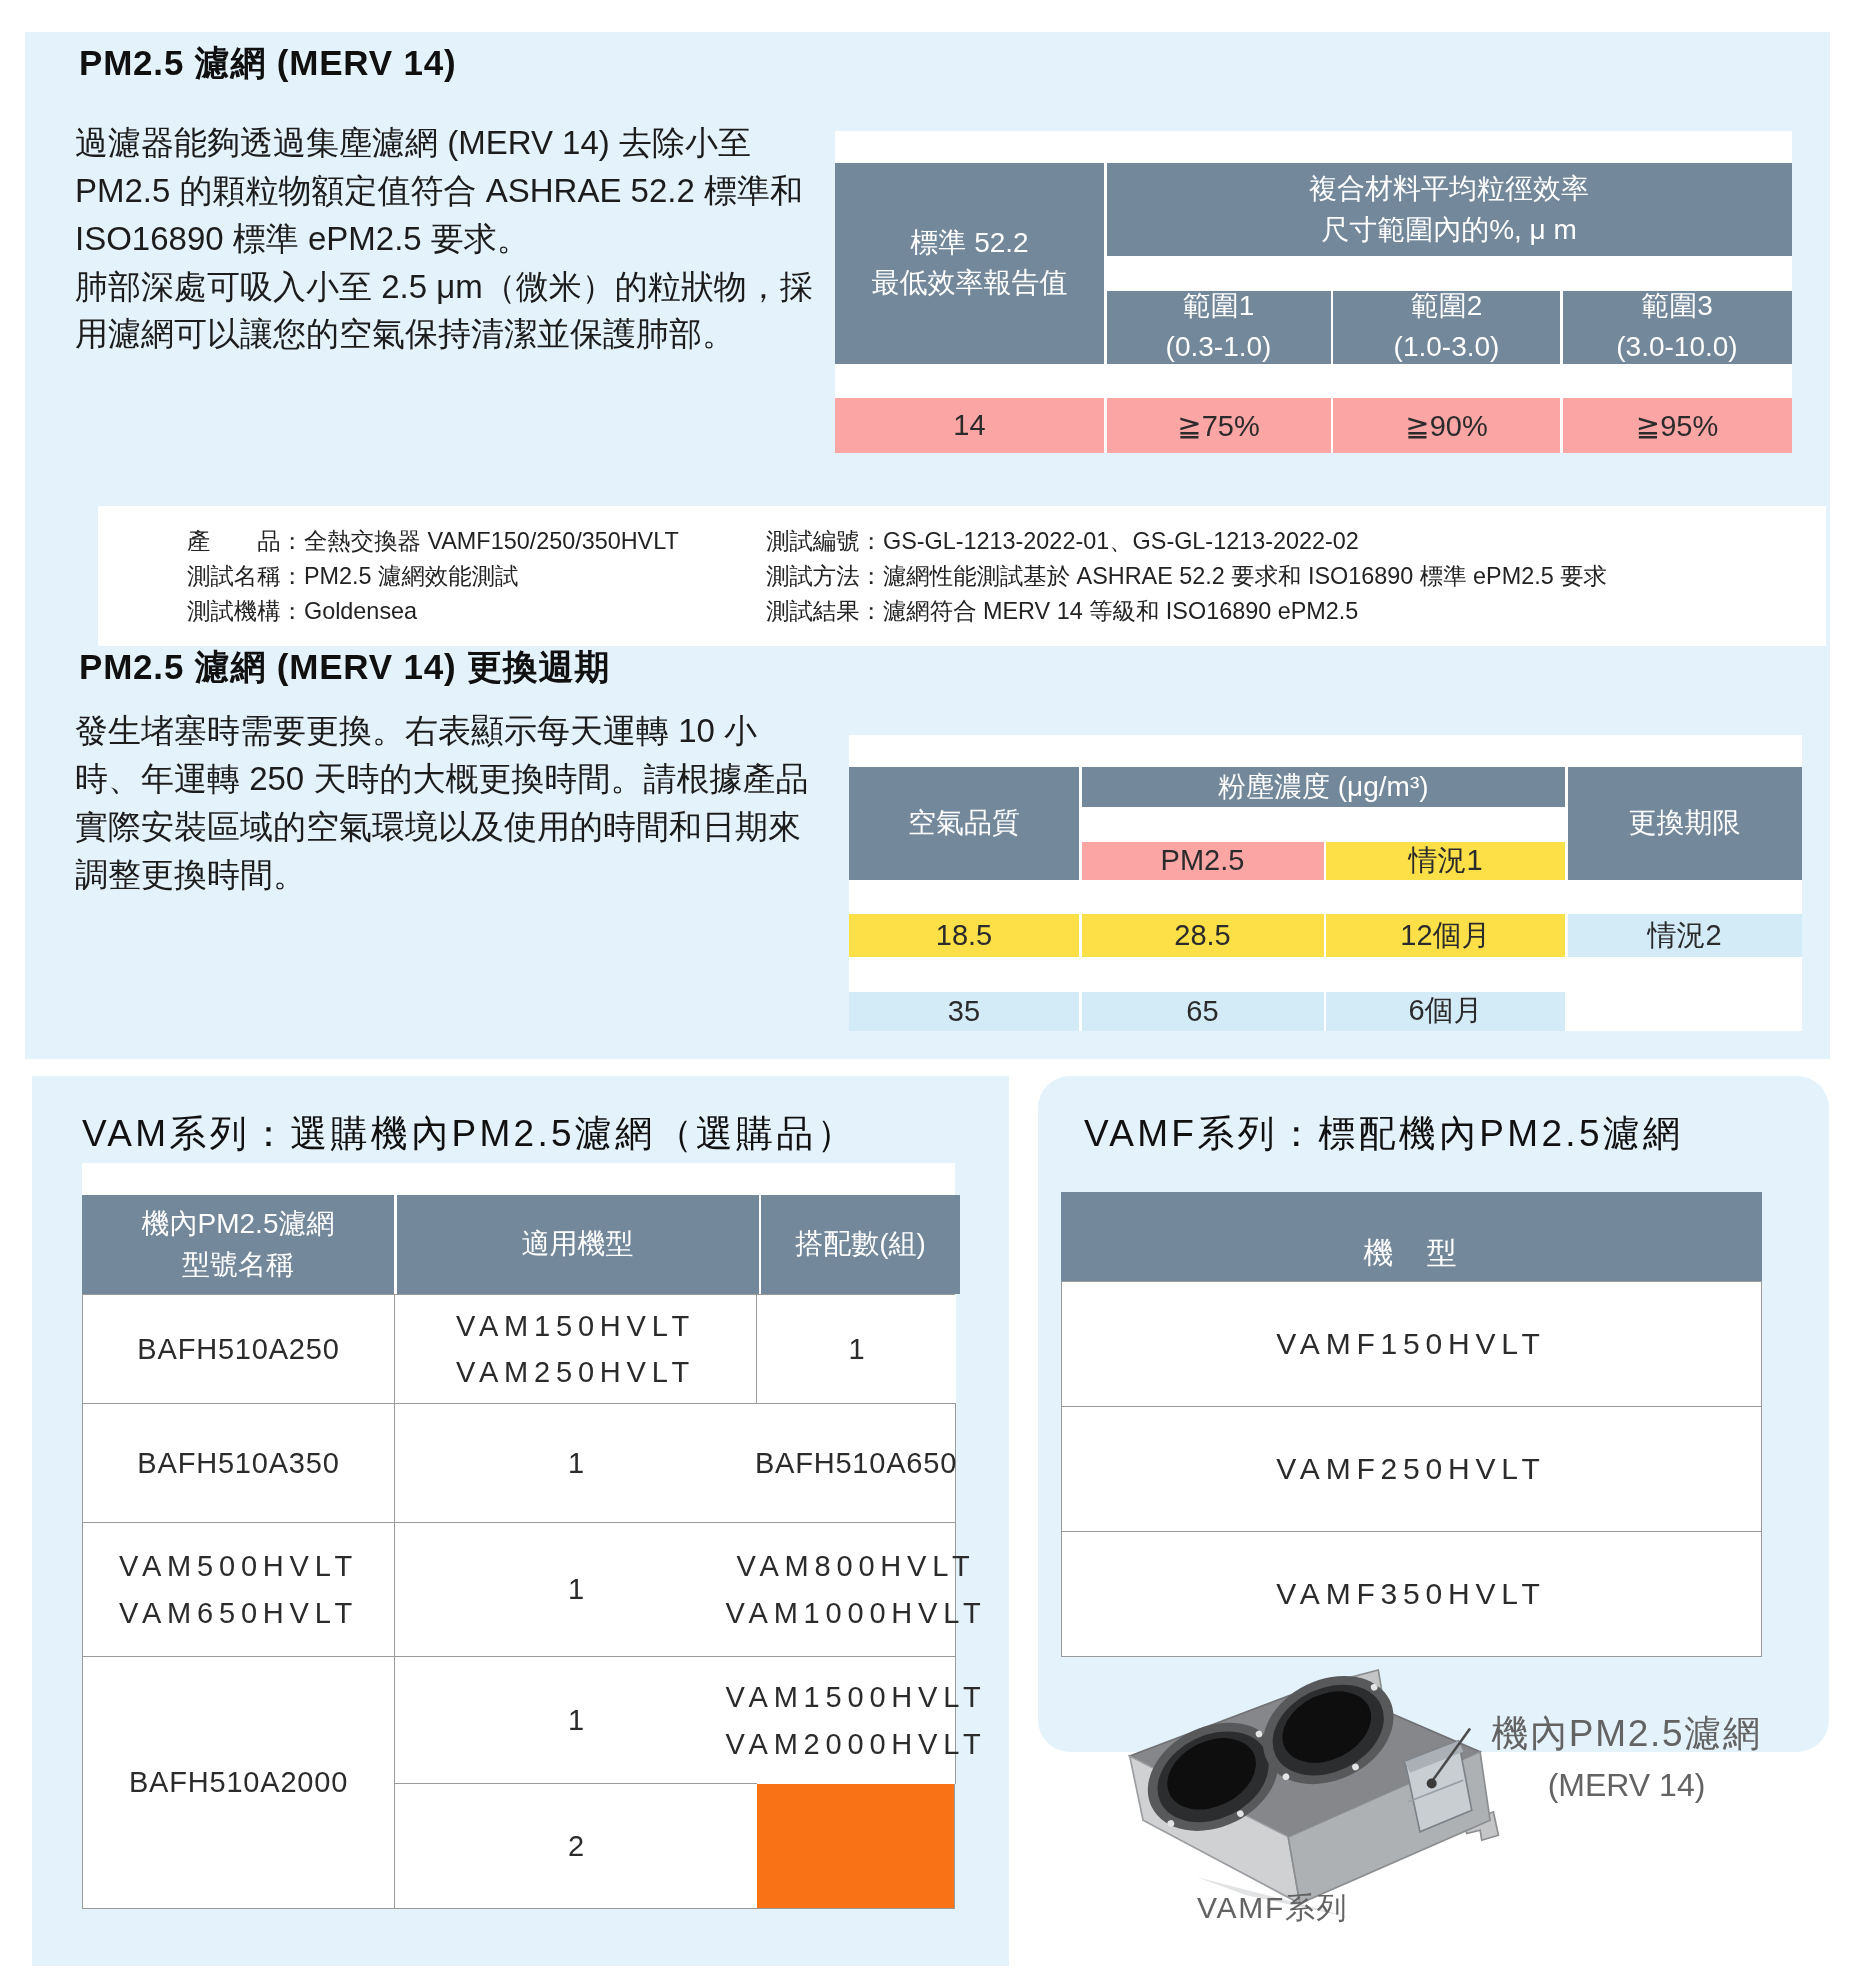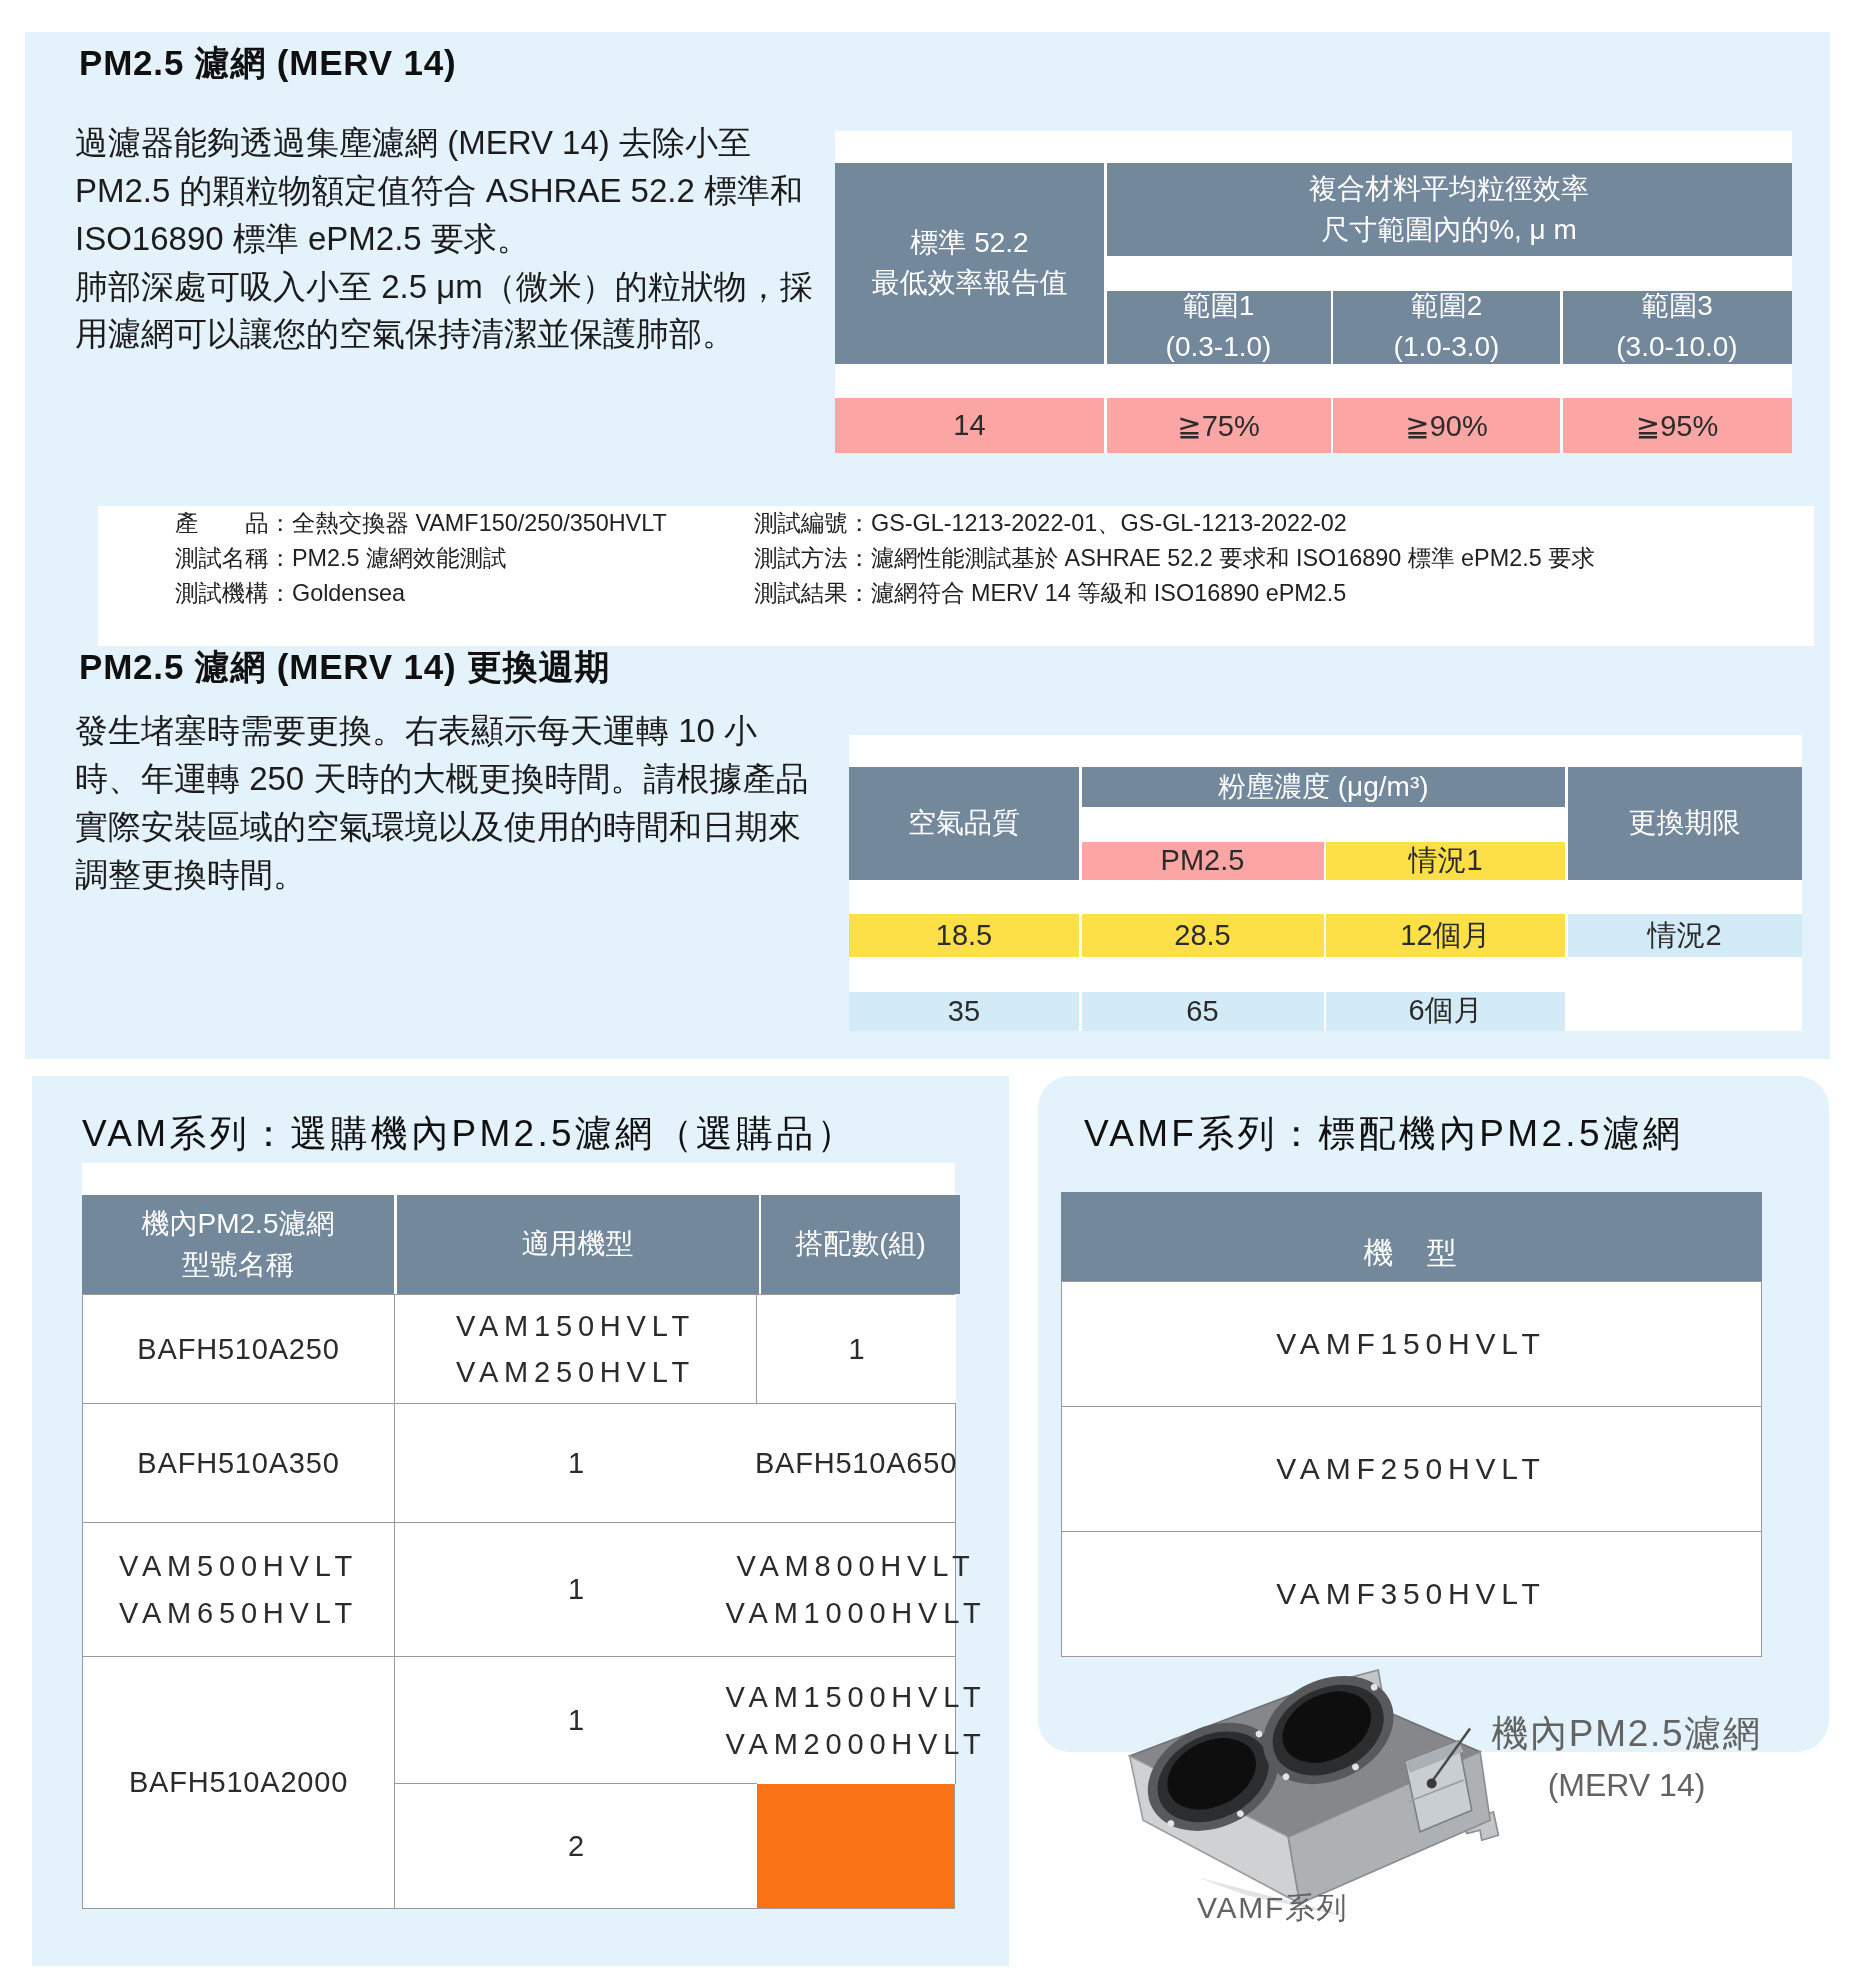--- a/index.html
+++ b/index.html
@@ -30,21 +30,21 @@
   #table2{position:absolute;left:824px;top:703px;display:grid;
           grid-template-columns:230px 242px 239px 234px;grid-template-rows:72px 70px 75px 71px;
           gap:2.5px;background:#ffffff;}
   #t2-air{grid-column:1;grid-row:1/3;}
   #t2-group{grid-column:2/4;grid-row:1;}
   #t2-period{grid-column:4;grid-row:1/3;}
   .rowlight{background:#fde047;color:#2b2b2b;font-size:29px;}
   .rowblue{background:#d3eaf7;color:#2b2b2b;font-size:29px;}
 
   #info-box{position:absolute;left:73px;top:474px;width:1716px;height:140px;background:#ffffff;
-            display:flex;}
+            display:flex;align-items:center;padding-left:12px;}
   .info-col{font-size:23.4px;line-height:35px;color:#222;white-space:pre-line;}
   #info-left{margin-left:77px;width:579px;}
   #info-right{flex:1;}
 
   .sub-title{position:absolute;font-size:37px;font-weight:400;color:#111;letter-spacing:3.3px;white-space:nowrap;}
   #vam-title{left:50px;top:33px;}
   #vamf-title{left:46px;top:33px;}
 
   #vam-thead{position:absolute;left:50px;top:87px;width:873px;height:131px;display:grid;
              grid-template-columns:312px 362px 199px;gap:2.5px;background:#ffffff;}

